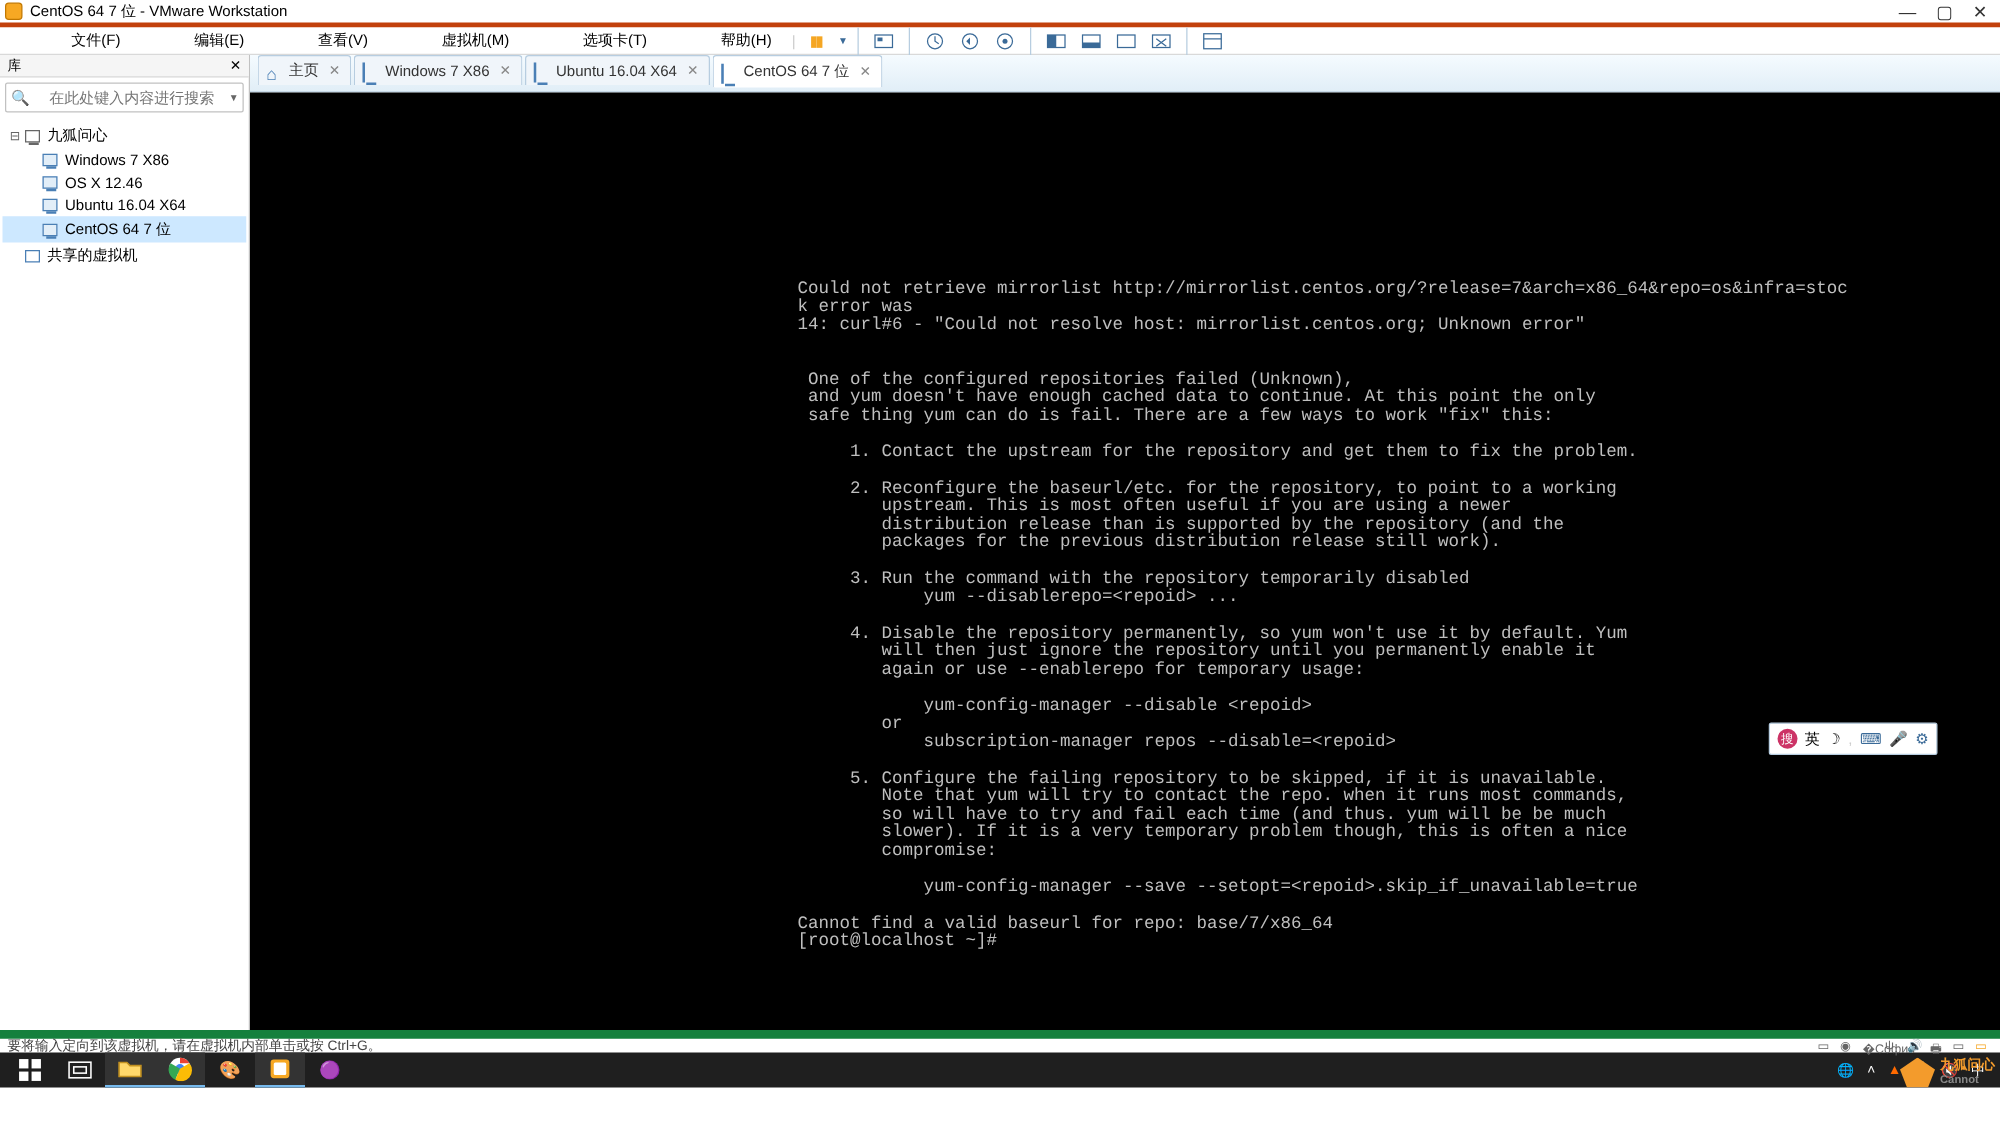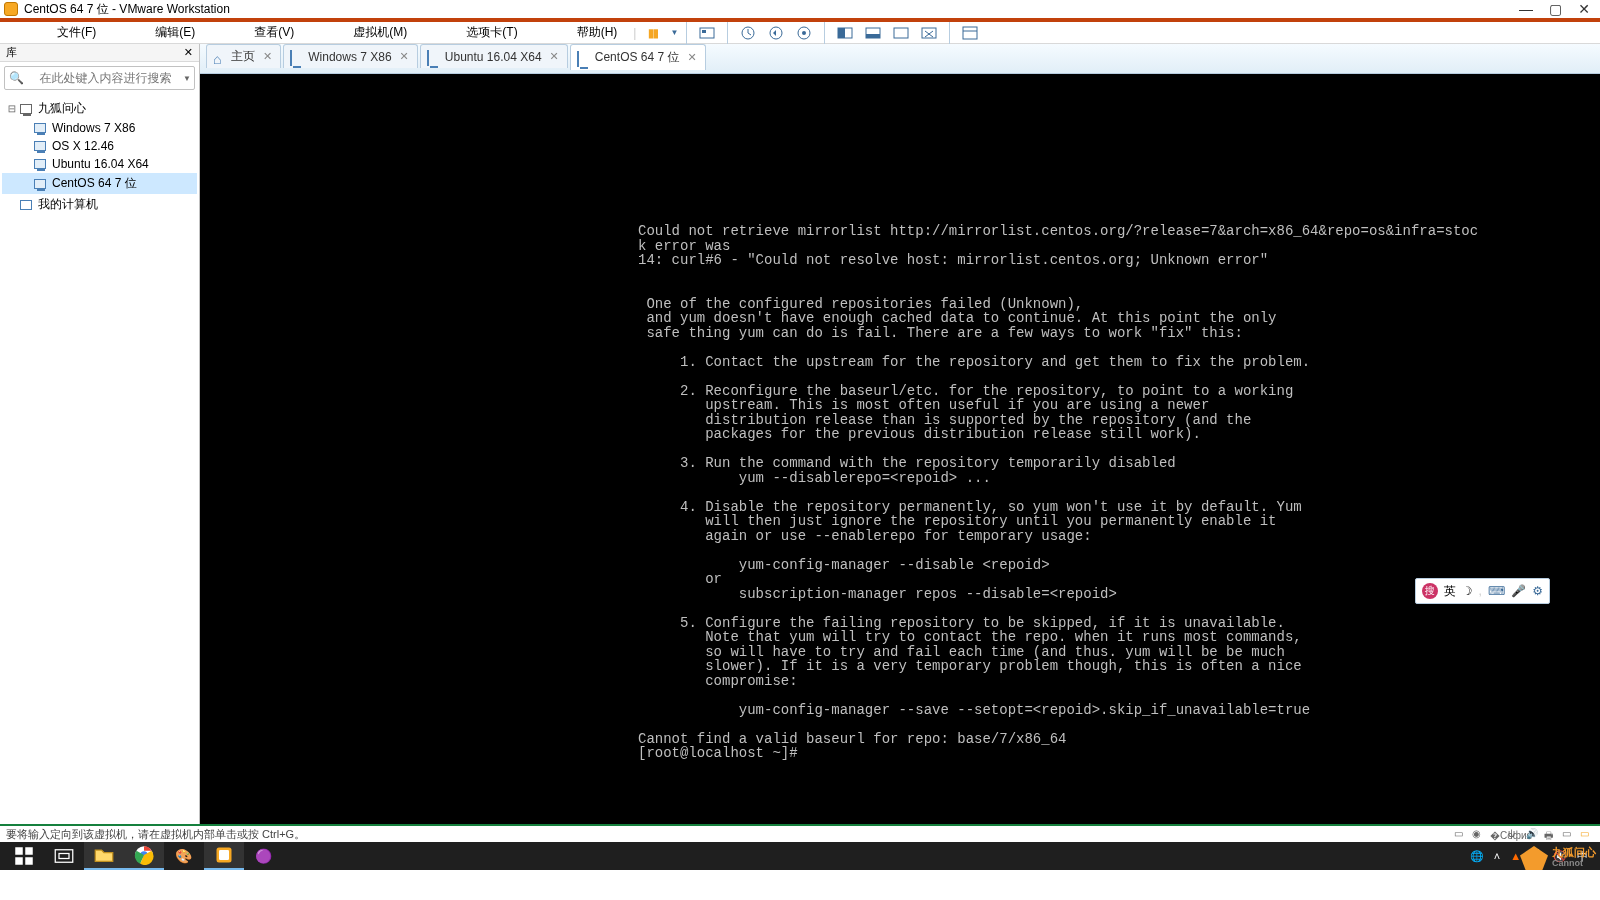--- a/index.html
+++ b/index.html
@@ -54,21 +54,21 @@
 .tab.active { background: #fff; height: 26px; }
 .tab .tab-ic { width: 14px; height: 12px; }
 .tab .tab-x { font-size: 11px; color: #888; margin-left: 4px; cursor: pointer; }
 .home-ic::before { content: "⌂"; color: #4a7fb5; font-size: 14px; }
 
 
 .terminal { flex: 1; background: #000; color: #bfbfbf; font-family: "Courier New", monospace; font-size: 14px; line-height: 14.5px; padding: 0; overflow: hidden; position: relative; }
 .terminal pre { white-space: pre; padding: 0; margin: 0; position: absolute; top: 150px; left: 438px; font-family: "Courier New", monospace; }
 
 
-.statusbar { height: 18px; background: #fff; border-top: 2px solid #15803d; font-size: 11px; display: flex; align-items: center; padding: 0 6px; color: #444; }
+.statusbar { height: 18px; background: #fff; border-top: 7px solid #15803d; font-size: 11px; display: flex; align-items: center; padding: 0 6px; color: #444; }
 .status-icons { margin-left: auto; display: flex; gap: 4px; }
 .status-icons span { width: 14px; height: 12px; font-size: 10px; color: #666; }
 
 
 .taskbar { height: 28px; background: #1f1f1f; display: flex; align-items: center; padding: 0 4px; }
 .task-btn { width: 40px; height: 28px; display: flex; align-items: center; justify-content: center; cursor: pointer; color: #fff; font-size: 14px; }
 .task-btn.active { border-bottom: 2px solid #76b9ed; background: #333; }
 .task-btn img, .task-btn svg { width: 20px; height: 20px; }
 .tray { margin-left: auto; display: flex; align-items: center; gap: 10px; padding-right: 8px; color: #fff; font-size: 11px; }
 .tray span { cursor: pointer; }
@@ -220,21 +220,21 @@
         <span class="ic">
             <span class="vm-ic"></span>
           </span>
         <span>CentOS 64 7 位</span>
       </div>
       <div class="tree-row lv1">
         <span class="tw"></span>
         <span class="ic">
             <span class="share-ic"></span>
           </span>
-        <span>我的计算机</span>
+        <span>共享的虚拟机</span>
       </div>
     </div>
   </div>
 
   <div class="content">
     <div class="tabbar">
       <div class="tab">
         <span class="tab-ic home-ic"></span>
         <span>主页</span>
         <span class="tab-x">✕</span>

